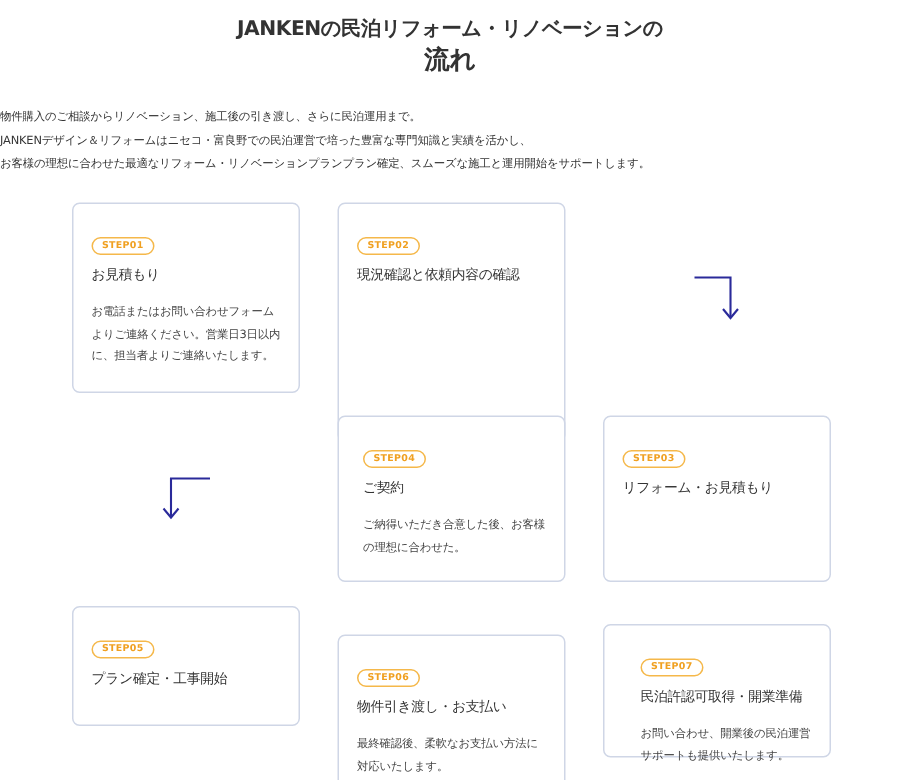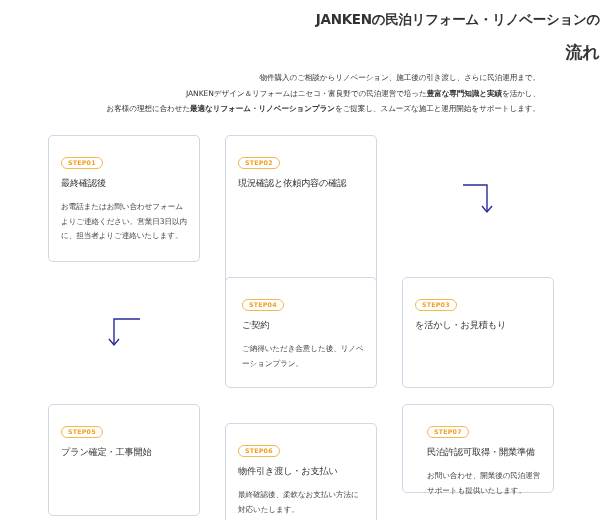--- a/index.html
+++ b/index.html
@@ -1,76 +1,76 @@
 <!DOCTYPE html>
 <html><head>
 <meta charset="utf-8">
 <style>
   * { box-sizing: border-box; margin: 0; padding: 0; }
   html, body { width: 600px; height: 520px; background: #ffffff; overflow: hidden; }
   body { font-family: "DejaVu Sans", "Liberation Sans", sans-serif; color: #333333; position: relative; }
-  .title { position: absolute; left: 0; top: 10px; width: 600px; text-align: right; font-weight: bold; color: #333; }
+  .title { position: absolute; left: 0; top: 10px; width: 600px; text-align: center; font-weight: bold; color: #333; }
   .title .l1 { font-size: 13.5px; line-height: 18px; letter-spacing: -0.3px; }
-  .title .l2 { font-size: 17px; line-height: 24px; margin-top: 12px; }
-  .intro { position: absolute; left: 16px; top: 70px; width: 524px; text-align: right; font-size: 7.6px; line-height: 15.5px; color: #333; letter-spacing: -0.1px; }
-  .intro b { font-weight: bold; }
+  .title .l2 { font-size: 17px; line-height: 24px; margin-top: 0; }
+  .intro { position: absolute; left: 0; top: 70px; width: 524px; text-align: left; font-size: 7.6px; line-height: 15.5px; color: #333; letter-spacing: -0.1px; }
+  .intro b { font-weight: normal; }
   .card { position: absolute; width: 152px; border: 1px solid #cfd6e6; border-radius: 5px; background: #fff; padding: 14px 12px 10px 12px; }
   .badge { display: inline-block; border: 1px solid #f5b84a; border-radius: 8px; color: #f0a020; font-size: 6.3px; font-weight: bold; padding: 1px 6px; line-height: 8px; letter-spacing: 0.2px; }
   .card h3 { font-size: 9.2px; font-weight: normal; color: #333; margin-top: 7px; line-height: 14px; letter-spacing: -0.2px; }
   .card p { font-size: 7.6px; color: #444; margin-top: 10px; line-height: 14.5px; letter-spacing: -0.1px; }
   .arrow { position: absolute; }
 </style>
 </head>
 <body>
 
 <div class="title">
   <div class="l1">JANKENの民泊リフォーム・リノベーションの</div>
   <div class="l2">流れ</div>
 </div>
 
 <div class="intro">
   <div>物件購入のご相談からリノベーション、施工後の引き渡し、さらに民泊運用まで。</div>
   <div><span>JANKENデザイン＆リフォームはニセコ・富良野での民泊運営で培った</span><b>豊富な専門知識と実績</b><span>を活かし、</span></div>
-  <div><span>お客様の理想に合わせた</span><b>最適なリフォーム・リノベーションプラン</b><span>をご提案し、スムーズな施工と運用開始をサポートします。</span></div>
+  <div><span>お客様の理想に合わせた</span><b>最適なリフォーム・リノベーションプラン</b><span>プラン確定、スムーズな施工と運用開始をサポートします。</span></div>
 </div>
 
 <div class="card" style="left:48px; top:135px; height:127px;">
   <span class="badge">STEP01</span>
-  <h3>最終確認後</h3>
+  <h3>お見積もり</h3>
   <p>お電話またはお問い合わせフォームよりご連絡ください。営業日3日以内に、担当者よりご連絡いたします。</p>
 </div>
 <div class="card" style="left:225px; top:135px; height:160px;">
   <span class="badge">STEP02</span>
   <h3>現況確認と依頼内容の確認</h3>
 </div>
 <svg class="arrow" style="left:460px; top:182px;" width="36" height="34" viewBox="0 0 36 34">
   <polyline points="3,3 27,3 27,30" fill="none" stroke="#2a2a9a" stroke-width="1.4"></polyline>
   <polyline points="22,24 27,30 32,24" fill="none" stroke="#2a2a9a" stroke-width="1.4"></polyline>
 </svg>
 
 <svg class="arrow" style="left:104px; top:316px;" width="40" height="34" viewBox="0 0 40 34">
   <polyline points="36,3 10,3 10,29" fill="none" stroke="#2a2a9a" stroke-width="1.4"></polyline>
   <polyline points="5,23 10,29 15,23" fill="none" stroke="#2a2a9a" stroke-width="1.4"></polyline>
 </svg>
 <div class="card" style="left:225px; top:277px; height:111px;padding-left:16px;">
   <span class="badge">STEP04</span>
   <h3>ご契約</h3>
-  <p>ご納得いただき合意した後、リノベーションプラン。</p>
+  <p>ご納得いただき合意した後、お客様の理想に合わせた。</p>
 </div>
 <div class="card" style="left:402px; top:277px; height:111px;">
   <span class="badge">STEP03</span>
-  <h3>を活かし・お見積もり</h3>
+  <h3>リフォーム・お見積もり</h3>
 </div>
 
-<div class="card" style="left:48px; top:404px; height:112px;">
+<div class="card" style="left:48px; top:404px; height:80px;">
   <span class="badge">STEP05</span>
   <h3>プラン確定・工事開始</h3>
 </div>
 <div class="card" style="left:225px; top:423px; height:132px;">
   <span class="badge">STEP06</span>
   <h3>物件引き渡し・お支払い</h3>
   <p>最終確認後、柔軟なお支払い方法に対応いたします。</p>
 </div>
-<div class="card" style="left:402px; top:404px; height:89px;padding-left:24px;">
+<div class="card" style="left:402px; top:416px; height:89px;padding-left:24px;">
   <span class="badge">STEP07</span>
   <h3>民泊許認可取得・開業準備</h3>
   <p>お問い合わせ、開業後の民泊運営サポートも提供いたします。</p>
 </div>
 
 </body></html>

